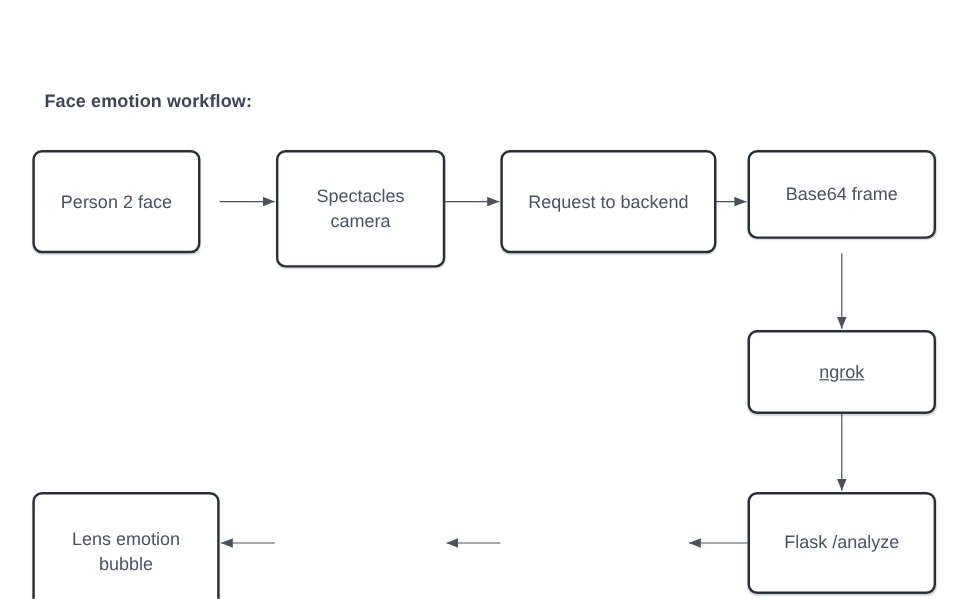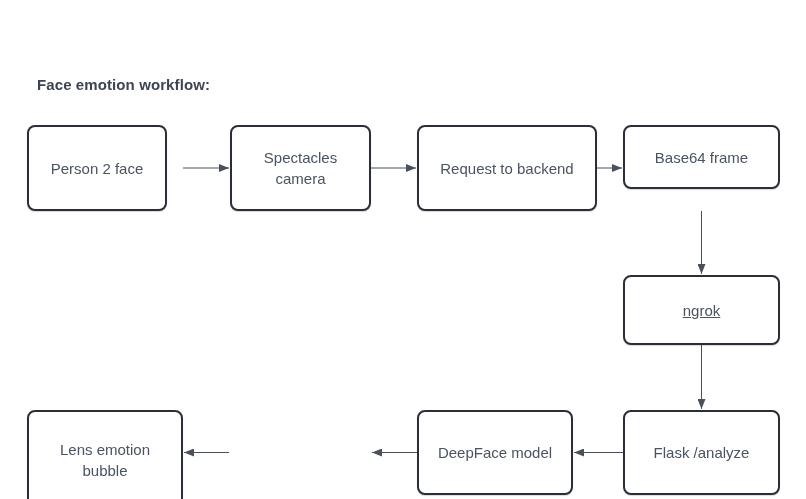--- a/index.html
+++ b/index.html
@@ -71,28 +71,27 @@
     <line x1="573" y1="125" x2="622" y2="125" marker-end="url(#arrowhead)"></line>
     <line x1="701.5" y1="168" x2="701.5" y2="231" marker-end="url(#arrowhead)"></line>
     <line x1="701.5" y1="302" x2="701.5" y2="366" marker-end="url(#arrowhead)"></line>
     <line x1="623" y1="409.5" x2="574" y2="409.5" marker-end="url(#arrowhead)"></line>
     <line x1="417" y1="409.5" x2="372" y2="409.5" marker-end="url(#arrowhead)"></line>
     <line x1="229" y1="409.5" x2="184" y2="409.5" marker-end="url(#arrowhead)"></line>
   </svg>
 
   <div class="node" style="left:27px;  top:82px;  width:140px; height:86px;">Person 2 face</div>
 
-  <div class="node" style="left:230px; top:82px;  width:141px; height:86px; padding:6px 12px;">Spectacles camera</div>
+  <div class="node" style="left:230px; top:82px;  width:141px; height:98px; padding:6px 12px;">Spectacles camera</div>
 
   <div class="node" style="left:417px; top:82px;  width:180px; height:86px;">Request to backend</div>
 
-  <div class="node" style="left:623px; top:82px;  width:157px; height:64px; padding:6px 10px;">Base64 frame</div>
+  <div class="node" style="left:623px; top:82px;  width:157px; height:74px; padding:6px 10px;">Base64 frame</div>
 
   <div class="node" style="left:623px; top:232px; width:157px; height:70px;text-decoration:underline;">ngrok</div>
 
   <div class="node" style="left:623px; top:367px; width:157px; height:85px; padding:6px 10px;text-align:center;">Flask /analyze</div>
 
-  <div class="node" style="left:417px; top:367px; width:156px; height:85px; padding:6px 10px;">DeepFace model</div>
 
 
   <div class="node" style="left:27px;  top:367px; width:156px; height:100px; padding:6px 22px;">Lens emotion bubble</div>
 
 </div>
 
 </body></html>

